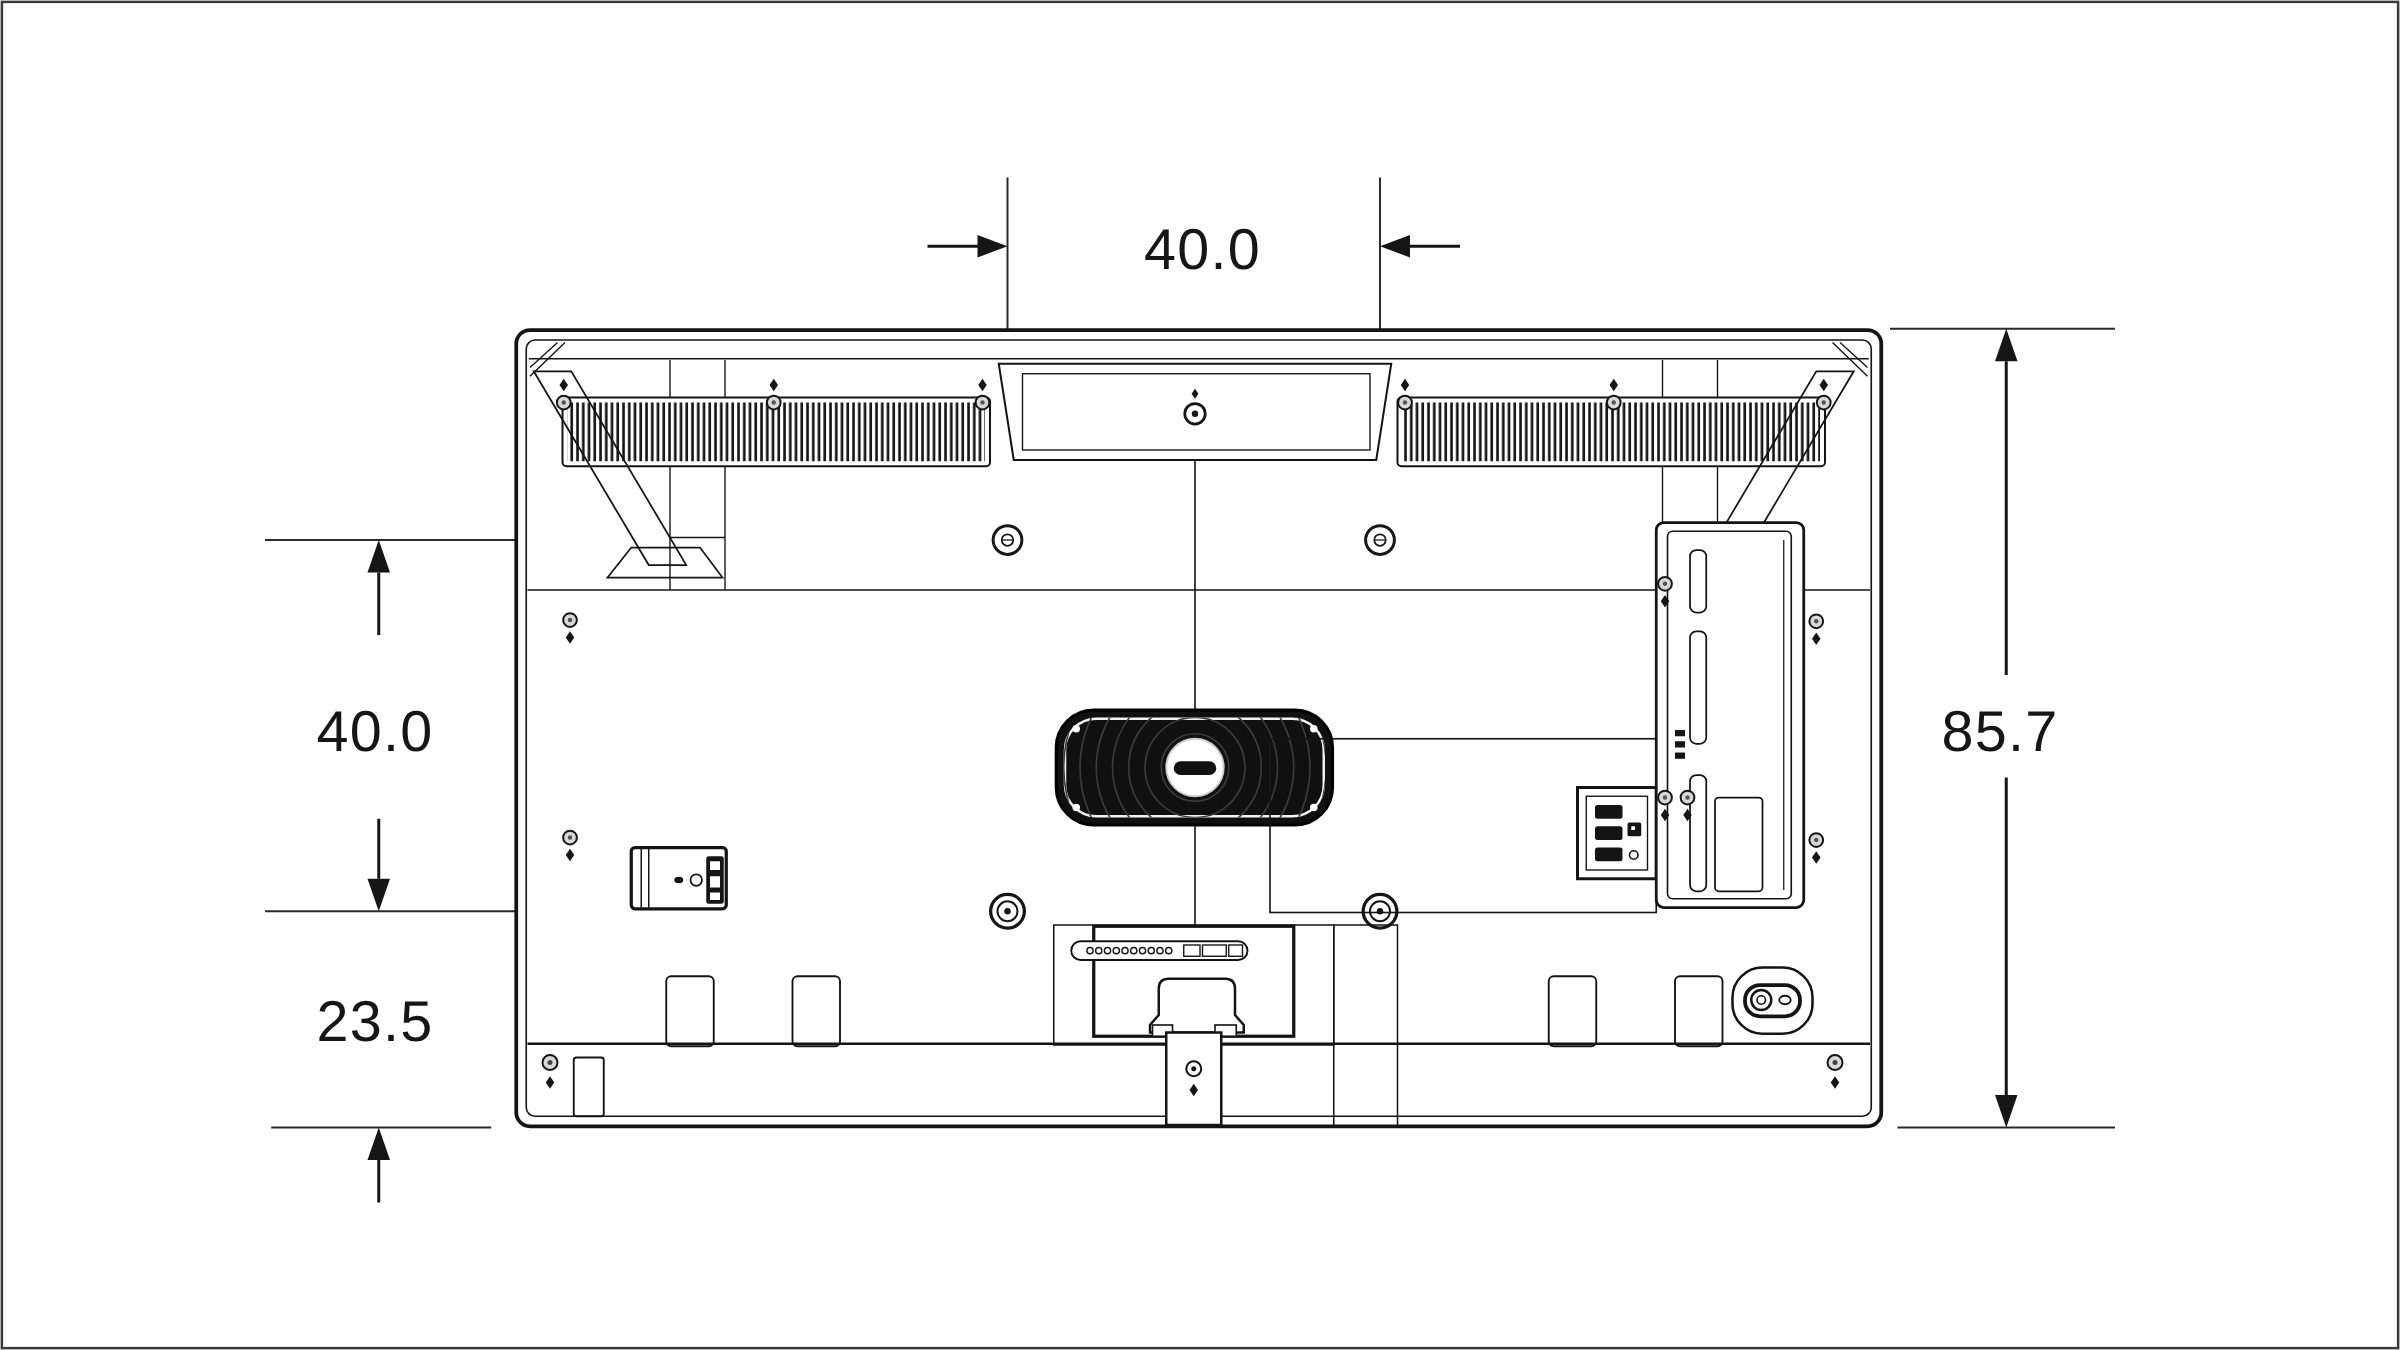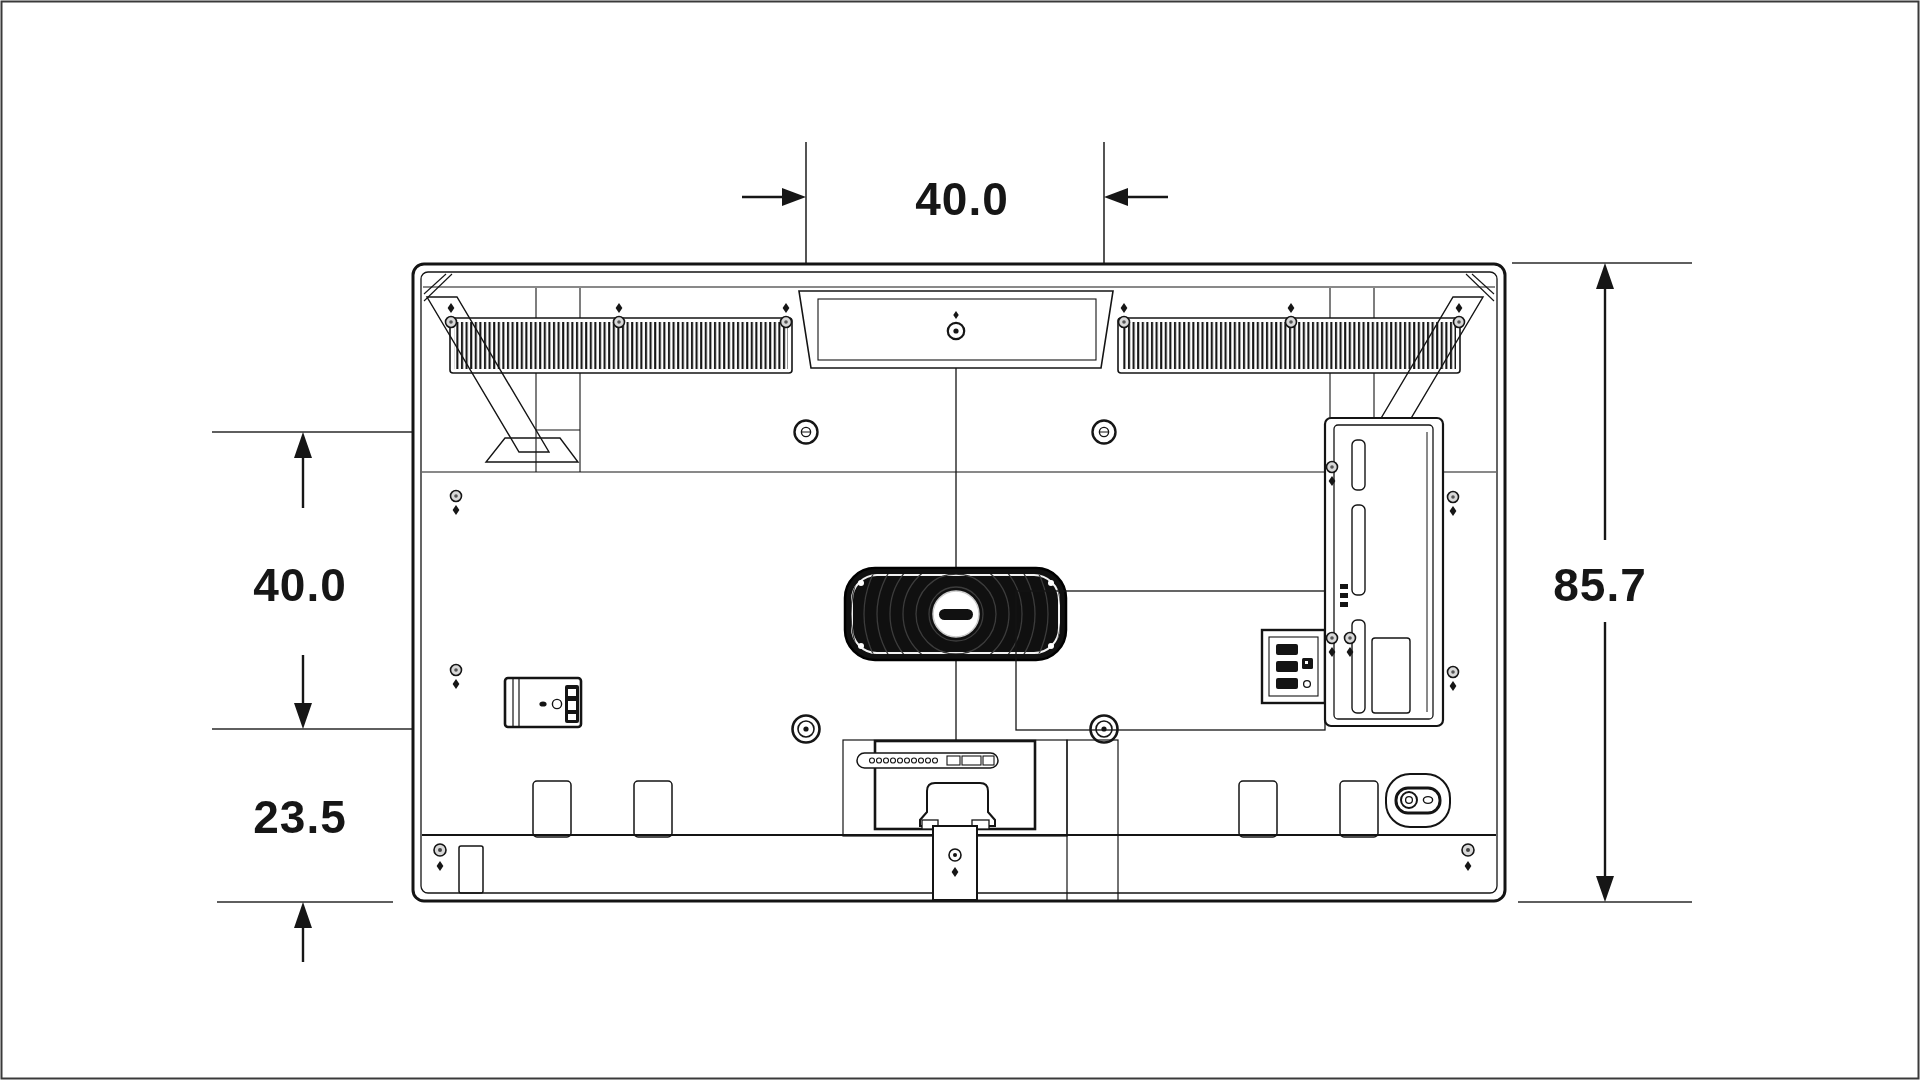--- a/index.html
+++ b/index.html
@@ -1,19 +1,18 @@
 <!DOCTYPE html>
 <html><head>
 <meta charset="utf-8">
 <style>
   html,body{margin:0;padding:0;background:#fff;}
   .stage{
     width:1920px;height:1080px;position:relative;background:#ffffff;
     font-family:"Liberation Sans", sans-serif;
-    font-weight:bold;
   }
   svg{display:block;}
   .dim-text{
     font-family:"Liberation Sans", sans-serif;
     font-size:46px;
     fill:#161616;
     letter-spacing:1px;
   }
 </style>
 </head>

